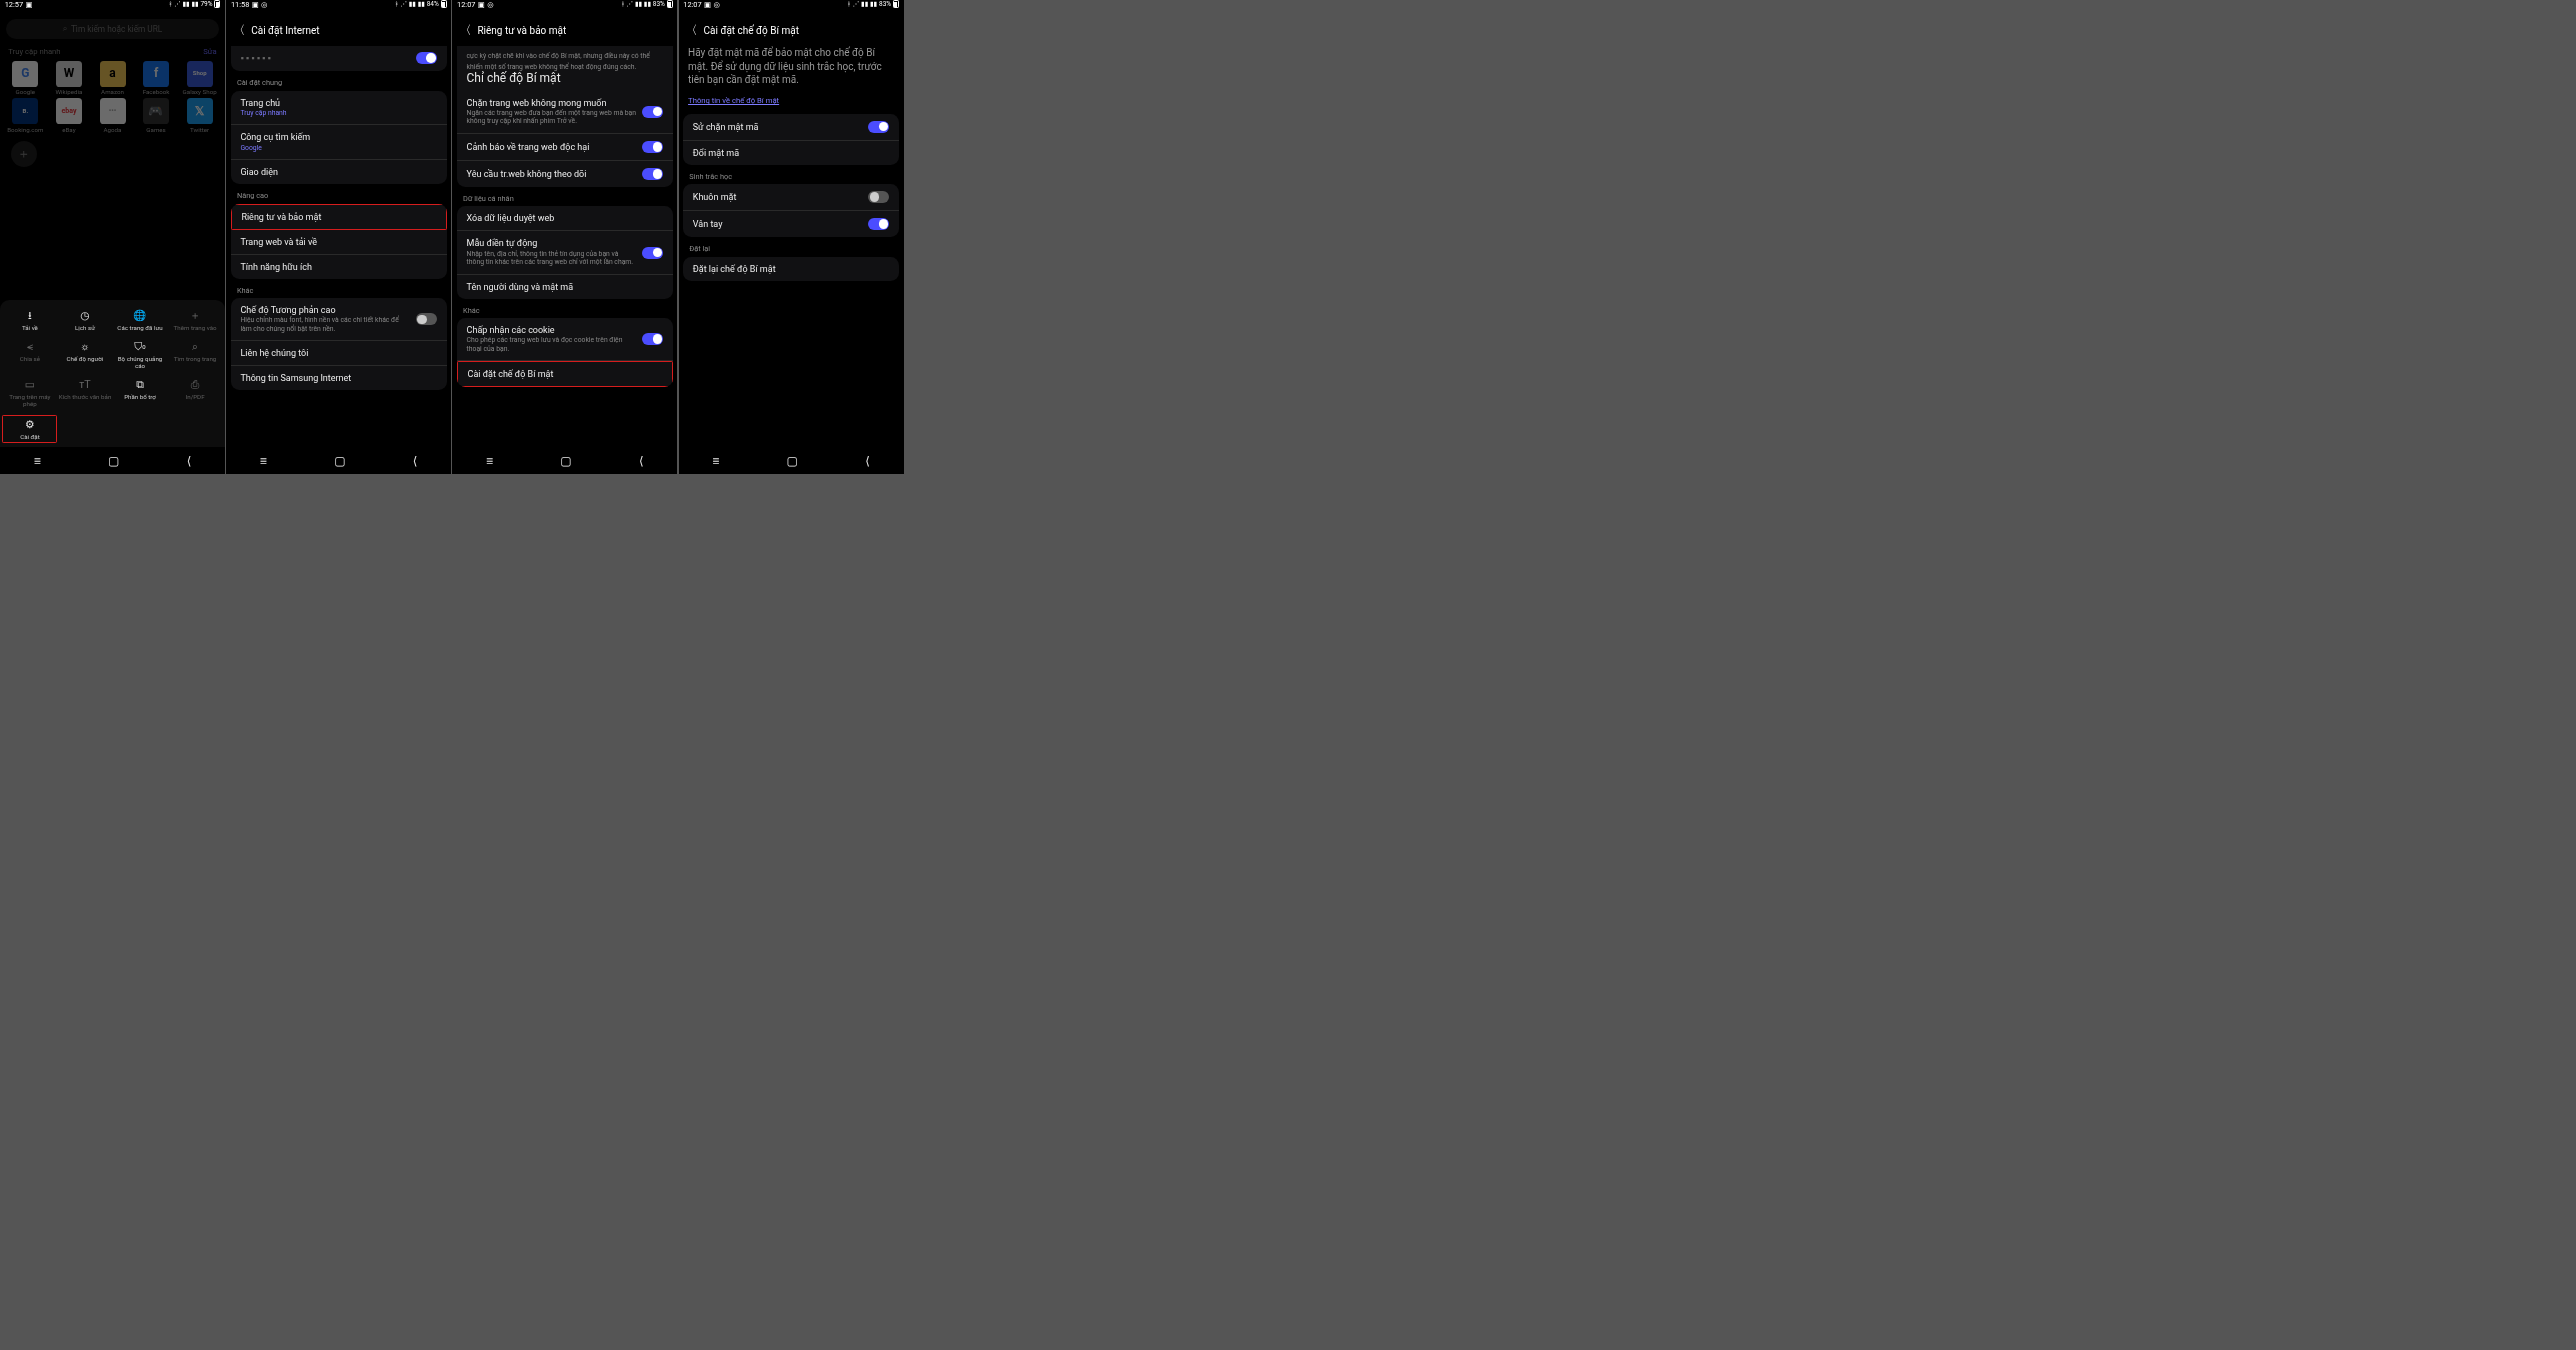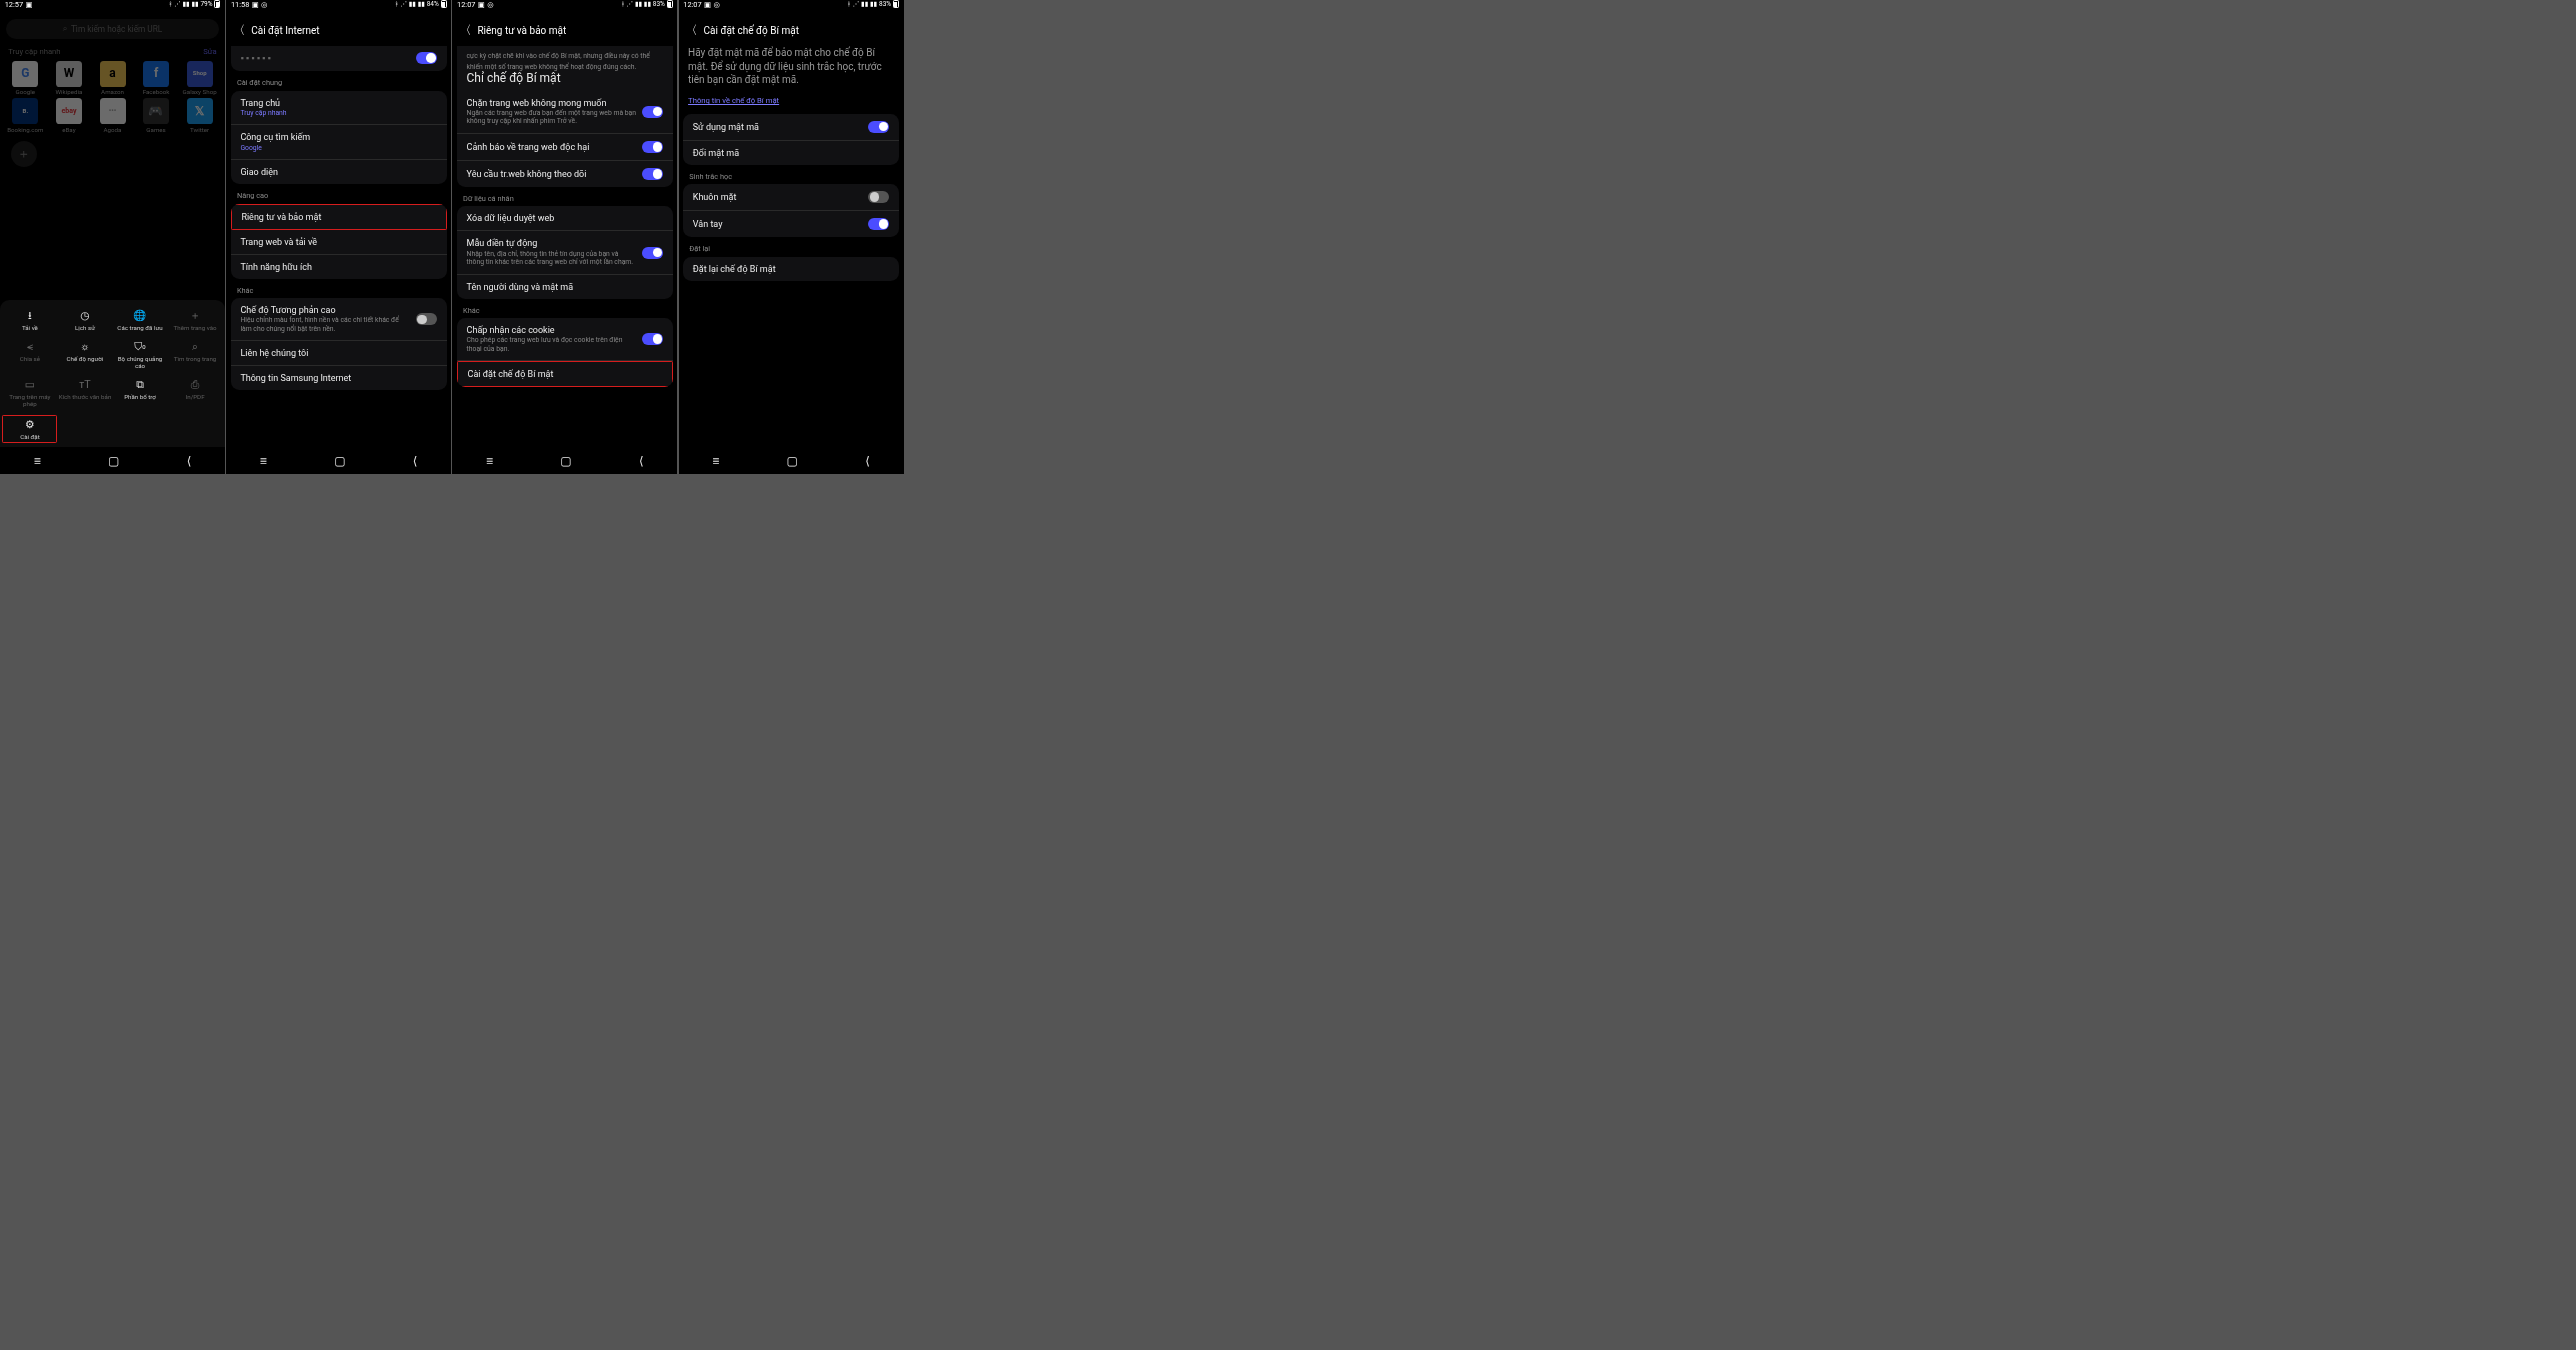--- a/index.html
+++ b/index.html
@@ -549,21 +549,21 @@
   <div class="header">
     <span class="back">〈</span>
     <span>Cài đặt chế độ Bí mật</span>
   </div>
   <div class="content">
     <div class="note-text">Hãy đặt mật mã để bảo mật cho chế độ Bí mật. Để sử dụng dữ liệu sinh trắc học, trước tiên bạn cần đặt mật mã.</div>
     <div class="link-line">Thông tin về chế độ Bí mật</div>
     <div class="card">
       <div class="row">
         <div class="labels">
-            <span class="title">Sử dụng mật mã</span>
+            <span class="title">Sử chặn mật mã</span>
           </div>
         <div class="toggle"></div>
       </div>
       <div class="row">
         <div class="labels">
             <span class="title">Đổi mật mã</span>
           </div>
       </div>
     </div>
     <div class="group-label">Sinh trắc học</div>

